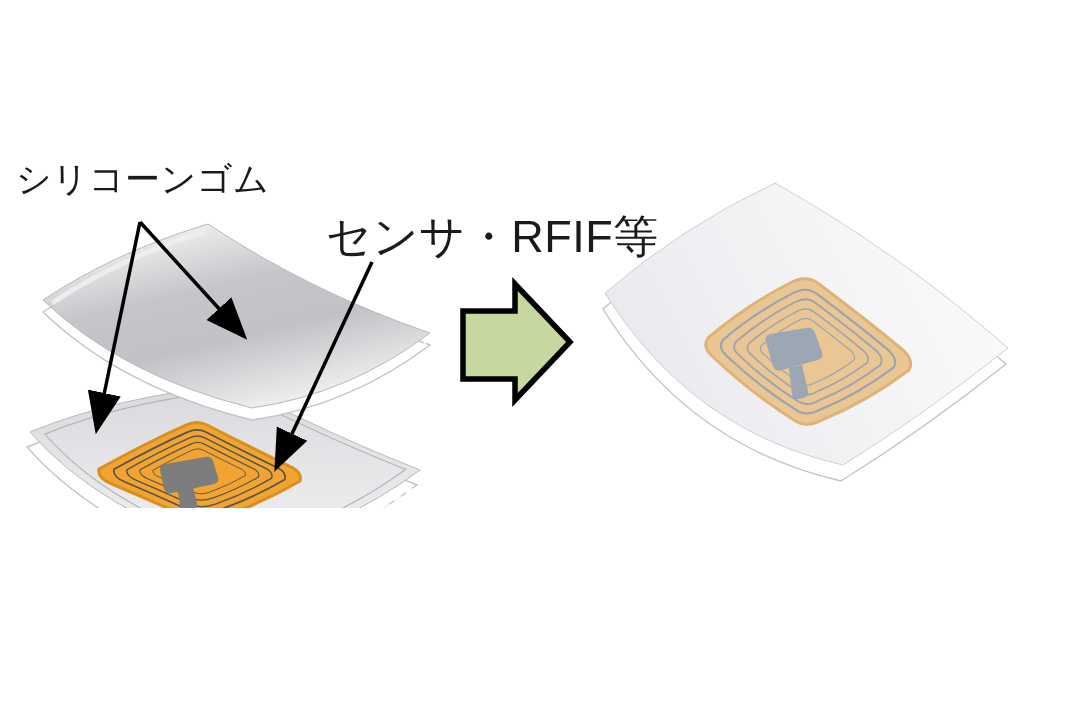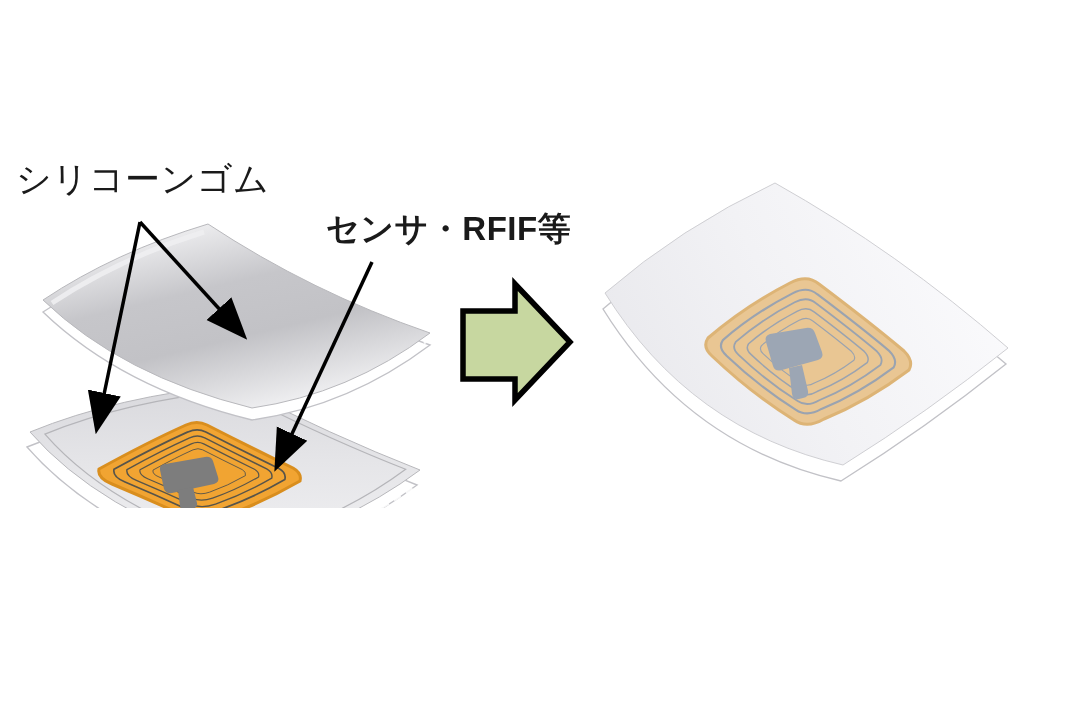--- a/index.html
+++ b/index.html
@@ -6,21 +6,21 @@
   .canvas{
     position:relative;width:1084px;height:508px;background:var(--background,#fff);
     font-family:"Liberation Sans","DejaVu Sans",sans-serif;overflow:hidden;
   }
   .canvas svg{position:absolute;left:0;top:0;}
   .lbl{
     position:absolute;color:var(--text-color,#1a1a1a);white-space:nowrap;
     font-weight:500;letter-spacing:.5px;
   }
   .lbl-silicone{left:16px;top:156px;font-size:35px;}
-  .lbl-sensor{left:326px;top:207px;font-size:33px;font-weight:bold;}
+  .lbl-sensor{left:326px;top:207px;font-size:45px;}
   .lbl-caption{left:579px;top:542px;font-size:46px;font-weight:600;letter-spacing:1px;}
 
   
   .sheet-edge{stroke:#b8b8bc;stroke-width:1;}
   .rim{fill:#ffffff;stroke:#c2c2c7;stroke-width:1.4;}
   .inner-line{fill:none;stroke:#b5b5b9;stroke-width:1.3;vector-effect:non-scaling-stroke;}
   .dash-hl{fill:none;stroke:#ffffff;stroke-width:2.2;stroke-dasharray:8 6;opacity:.85;}
 
   
   .tag-l{fill:var(--tag-fill,#F1A432);stroke:var(--tag-border,#D98E1E);stroke-width:3;}

